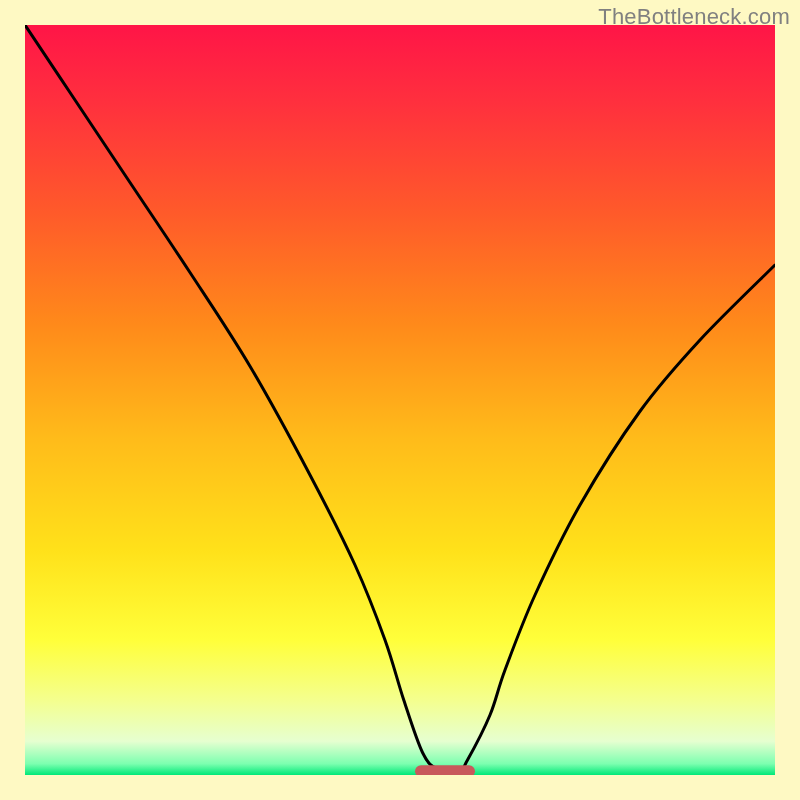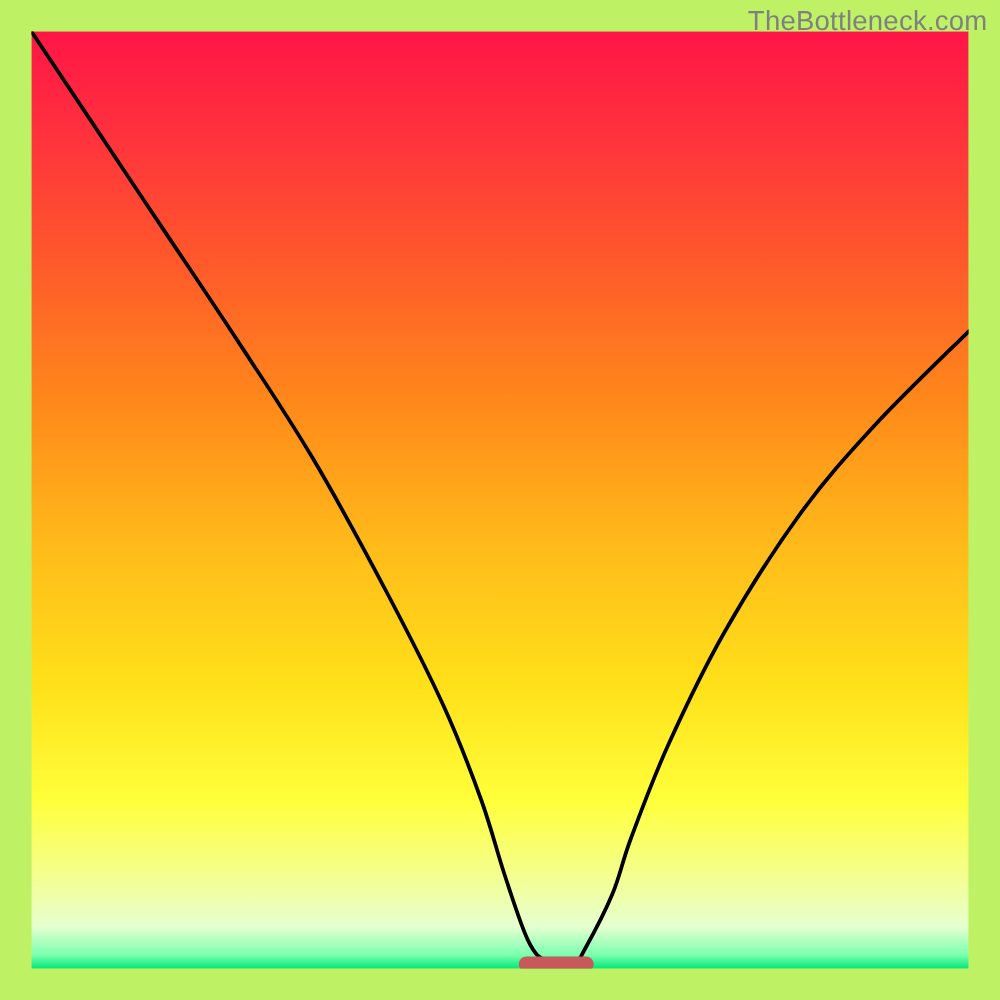--- a/index.html
+++ b/index.html
@@ -8,21 +8,21 @@
     width: 800px;
     height: 800px;
     background: #000;
     overflow: hidden;
     font-family: Arial, Helvetica, sans-serif;
   }
   .frame {
     position: relative;
     width: 800px;
     height: 800px;
-    background: #bef264;
+    background: #fef9c3;
   }
   .watermark {
     position: absolute;
     top: 4px;
     right: 10px;
     color: #808080;
     font-size: 22px;
     font-weight: 500;
     letter-spacing: 0.2px;
     z-index: 10;

